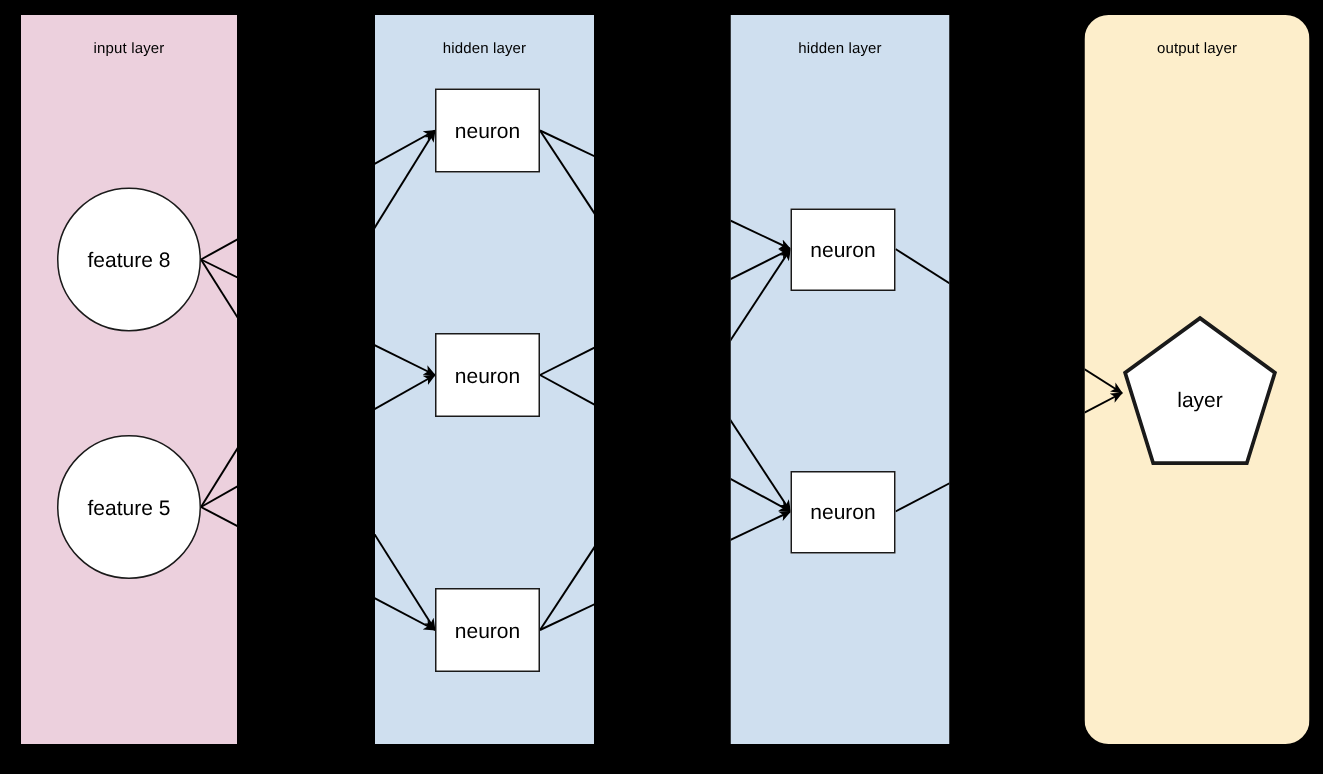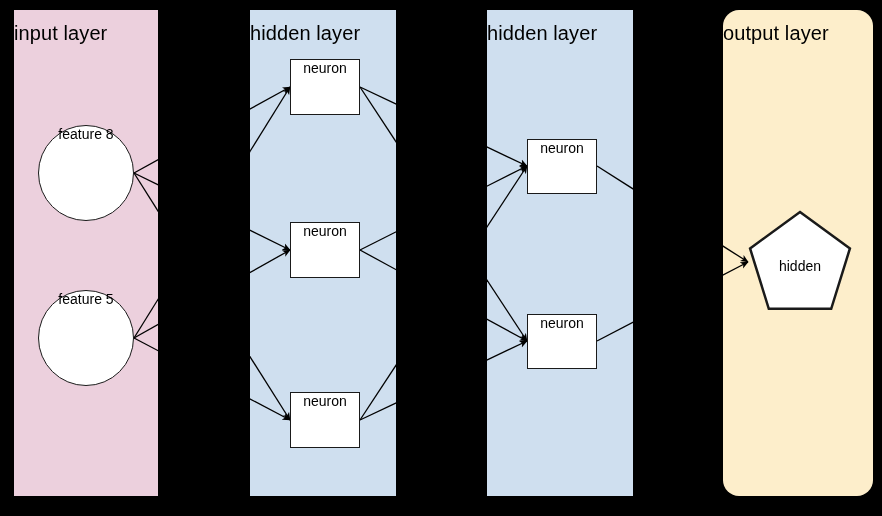--- a/index.html
+++ b/index.html
@@ -24,35 +24,37 @@
     position: absolute;
     left: 0; top: 0;
     width: 100%;
     height: 100%;
   }
   .layer-title {
     position: absolute;
     left: 0;
     top: 14px;
     width: 100%;
-    font-size: 20px;
+    text-align: center;
+    font-size: 10px;
     color: #000000;
     line-height: 18px;
     letter-spacing: 0.1px;
   }
   .edges {
     position: absolute;
     left: 0; top: 0;
     pointer-events: none;
   }
   .node {
     position: absolute;
     background: #ffffff;
     border: 1.3px solid #1a1a1a;
     display: flex;
+    align-items: center;
     justify-content: center;
     font-size: 14px;
     color: #000000;
   }
   .node.circle { border-radius: 50%; }
   .node.box { border-radius: 0; }
   .pentagon-wrap {
     position: absolute;
   }
   .pentagon-label {
@@ -185,16 +187,16 @@
         <line x1="-363" y1="410" x2="-196" y2="156" stroke="#000000" stroke-width="1.3"></line>
         <line x1="-363" y1="410" x2="-196" y2="331" stroke="#000000" stroke-width="1.3"></line>
         <line x1="-126" y1="156" x2="25" y2="252" stroke="#000000" stroke-width="1.3" marker-end="url(#arrow-output)"></line>
         <line x1="-126" y1="331" x2="25" y2="252" stroke="#000000" stroke-width="1.3" marker-end="url(#arrow-output)"></line>
       </svg>
       <div class="layer-title">output layer</div>
       <div class="pentagon-wrap" style="left: 25px; top: 200px; width: 104px; height: 104px;">
         <svg width="104" height="104" viewBox="0 0 100 100" style="position: absolute; left: 0px; top: 0px;">
           <polygon points="50,2 98,37 80,95 20,95 2,37" fill="#ffffff" stroke="#1a1a1a" stroke-width="2.4"></polygon>
         </svg>
-        <div class="pentagon-label" style="top: 47.84px;">hidden</div>
+        <div class="pentagon-label" style="top: 47.84px;">layer</div>
       </div>
     </div>
   </div>
 
 </body></html>

